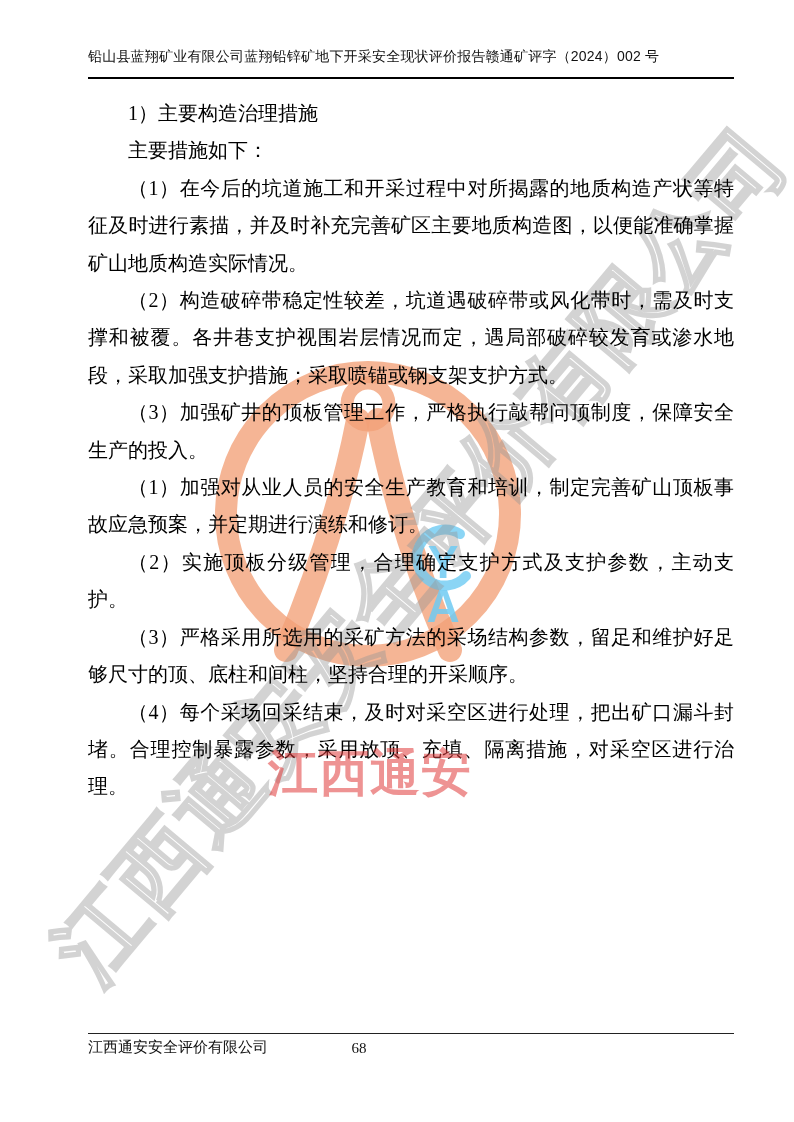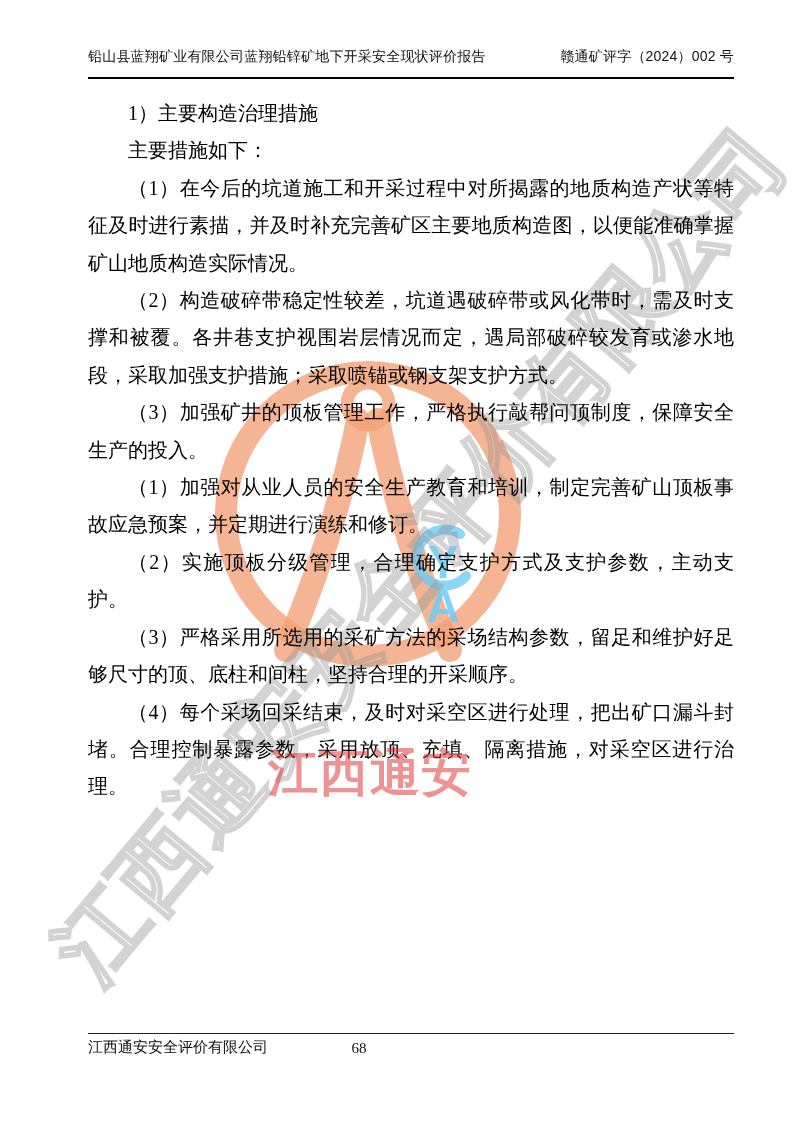--- a/index.html
+++ b/index.html
@@ -8,21 +8,21 @@
     position: relative;
     background: #ffffff;
     font-family: "Liberation Serif", "DejaVu Serif", serif;
     color: #000;
     overflow: hidden;
   }
   
   .header {
     position: absolute;
     left: 88px; top: 48px; width: 646px;
-    display: flex; justify-content: space-between; align-items: flex-end;
+    display: flex; align-items: flex-end;
     font-family: "Liberation Sans", "DejaVu Sans", sans-serif;
     font-size: 14px; color: #111;
     letter-spacing: 0.2px;
   }
   .header-rule {
     position: absolute;
     left: 88px; top: 77px; width: 646px; height: 2px;
     background: #000;
   }
   

